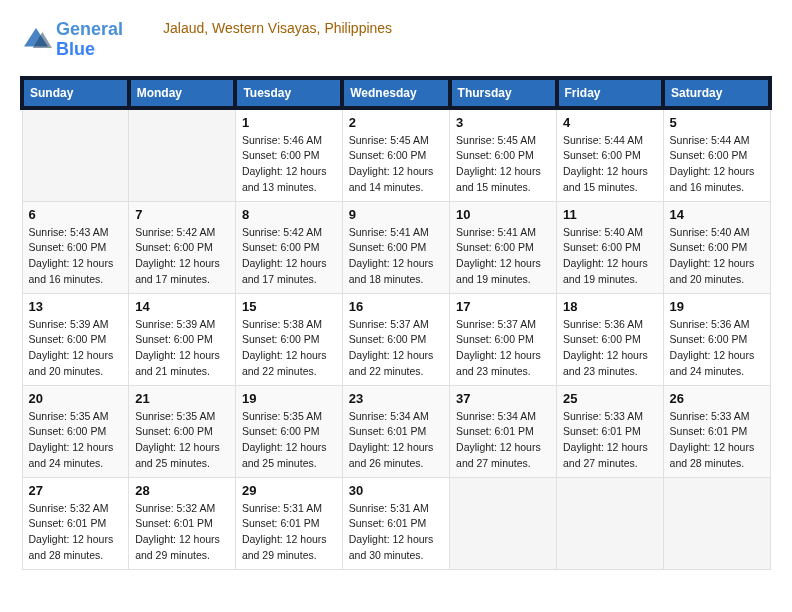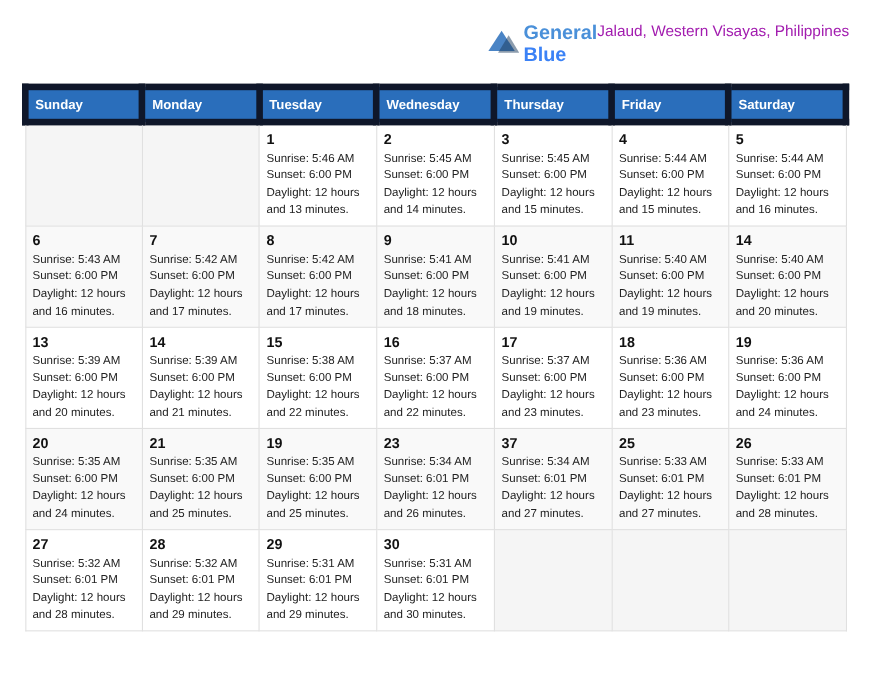--- a/index.html
+++ b/index.html
@@ -5,21 +5,21 @@
     * { box-sizing: border-box; margin: 0; padding: 0; }
     body {
       font-family: Arial, sans-serif;
       background: #fff;
       width: 792px;
       min-height: 612px;
       padding: 20px;
     }
     .header {
       display: flex;
-      justify-content: flex-end;
+      justify-content: flex-start;
       align-items: flex-start;
       margin-bottom: 16px;
     }
     .logo {
       display: flex;
       align-items: center;
     }
     .logo-text {
       font-size: 18px;
       font-weight: bold;
@@ -37,35 +37,36 @@
     .title-block {
       text-align: right;
     }
     .calendar-title {
       font-size: 36px;
       font-weight: bold;
       color: #1a3a5c;
     }
     .calendar-subtitle {
       font-size: 14px;
-      color: #a21caf;
+      color: #a16207;
+      margin-left: 40px;
     }
     table {
       width: 100%;
       border-collapse: collapse;
       font-size: 11px;
     }
     thead tr th {
       background-color: #2a6ebb;
       color: white;
       text-align: left;
       padding: 6px 6px;
       font-size: 12px;
       font-weight: bold;
-      border: 6px solid #0f172a;
+      border: 4px solid #0f172a;
     }
     tbody tr {
       border-bottom: 1px solid #ddd;
     }
     tbody tr:nth-child(even) {
       background: #f9f9f9;
     }
     td {
       vertical-align: top;
       padding: 5px 6px;

